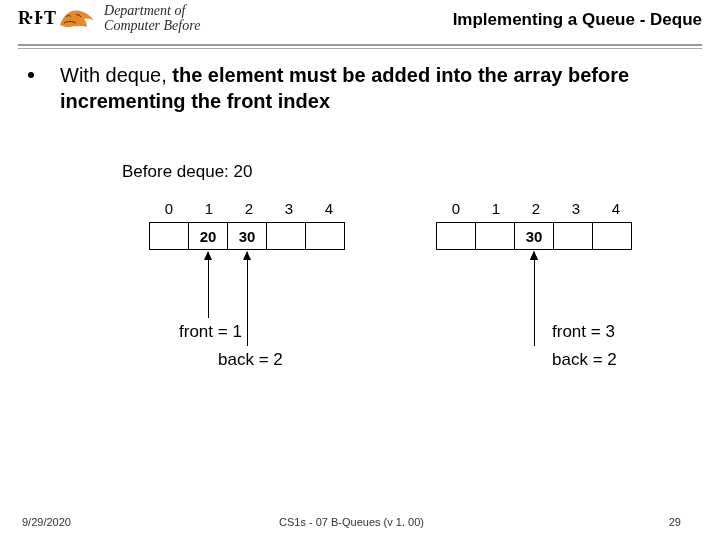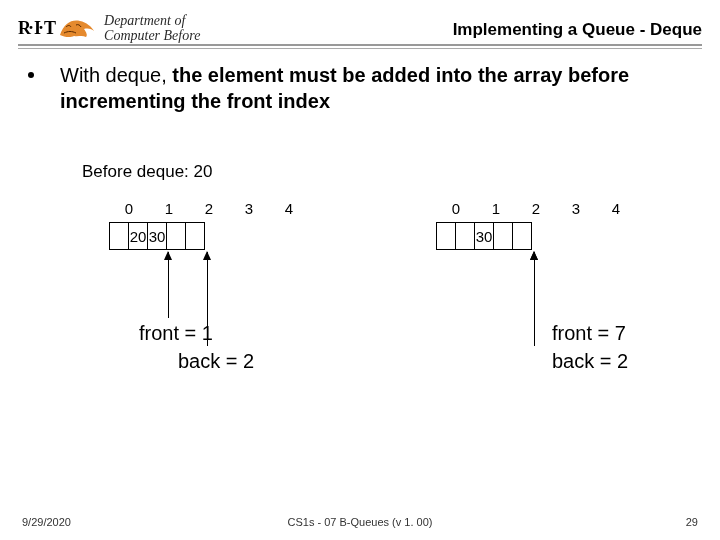--- a/index.html
+++ b/index.html
@@ -8,21 +8,21 @@
     width: 720px;
     height: 540px;
     background: #fff;
     font-family: Verdana, Geneva, sans-serif;
     color: #000;
     position: relative;
     overflow: hidden;
   }
   .header {
     position: absolute;
-    top: 14px; left: 18px; right: 18px;
+    top: 4px; left: 18px; right: 18px;
     height: 40px;
   }
   .logo {
     display: flex;
     align-items: center;
     gap: 6px;
   }
   .logo-block {
     display: flex;
     align-items: center;
@@ -90,20 +90,21 @@
     position: absolute;
     top: 152px;
     bottom: 40px;
     left: 0; right: 0;
   }
   .side {
     position: absolute;
     top: 0;
     width: 50%;
     height: 100%;
+    margin-left: 40px;
   }
   .side.left { left: 0; }
   .side.right { right: 0; }
   .caption {
     font-size: 17px;
     position: absolute;
     top: 10px;
   }
   .left .caption { left: 82px; }
   .right .caption { left: 28px; }
@@ -117,54 +118,55 @@
 
   .idx-row, .cell-row {
     display: flex;
   }
   .idx {
     width: 40px; height: 22px;
     text-align: center;
     font-size: 15px;
   }
   .cell {
-    width: 20px; height: 28px;
+    width: 40px; height: 28px;
     border: 1px solid #000;
     margin-left: -1px;
     display: flex;
     align-items: center;
     justify-content: center;
     font-size: 15px;
+    font-weight: bold;
   }
   .cell:first-child { margin-left: 0; }
 
   .arrow {
     position: absolute;
     width: 1px;
     background: #000;
   }
   .arrow::before {
     content: "";
     position: absolute;
     top: -1px; left: -4px;
     width: 0; height: 0;
     border-left: 4.5px solid transparent;
     border-right: 4.5px solid transparent;
     border-bottom: 9px solid #000;
   }
 
   .lbl {
     position: absolute;
-    font-size: 20px;
+    font-size: 17px;
     white-space: nowrap;
   }
 
   .footer {
     position: absolute;
-    left: 0; right: 0; bottom: 6px;
+    left: 0; right: 17px; bottom: 6px;
     height: 18px;
     font-size: 11px;
     color: #333;
     text-align: center;
   }
   .footer .date { position: absolute; left: 22px; }
   .footer .mid  { position: absolute; left: 50%; transform: translateX(-50%); }
   .footer .pg   { position: absolute; right: 22px; }
 </style>
 </head>
@@ -240,21 +242,21 @@
         <div class="cell"></div>
         <div class="cell"></div>
         <div class="cell">30</div>
         <div class="cell"></div>
         <div class="cell"></div>
       </div>
     </div>
 
     <div class="arrow" style="left:174px; top:100px; height:66px"></div>
     <div class="arrow" style="left:174px; top:100px; height:94px"></div>
-    <div class="lbl" style="left:192px; top:170px">front = 7</div>
+    <div class="lbl" style="left:192px; top:170px">front = 3</div>
     <div class="lbl" style="left:192px; top:198px">back = 2</div>
   </div>
 
 </div>
 
 <div class="footer">
   <span class="date">9/29/2020</span>
   <span class="mid">CS1s - 07 B-Queues (v 1. 00)</span>
   <span class="pg">29</span>
 </div>

